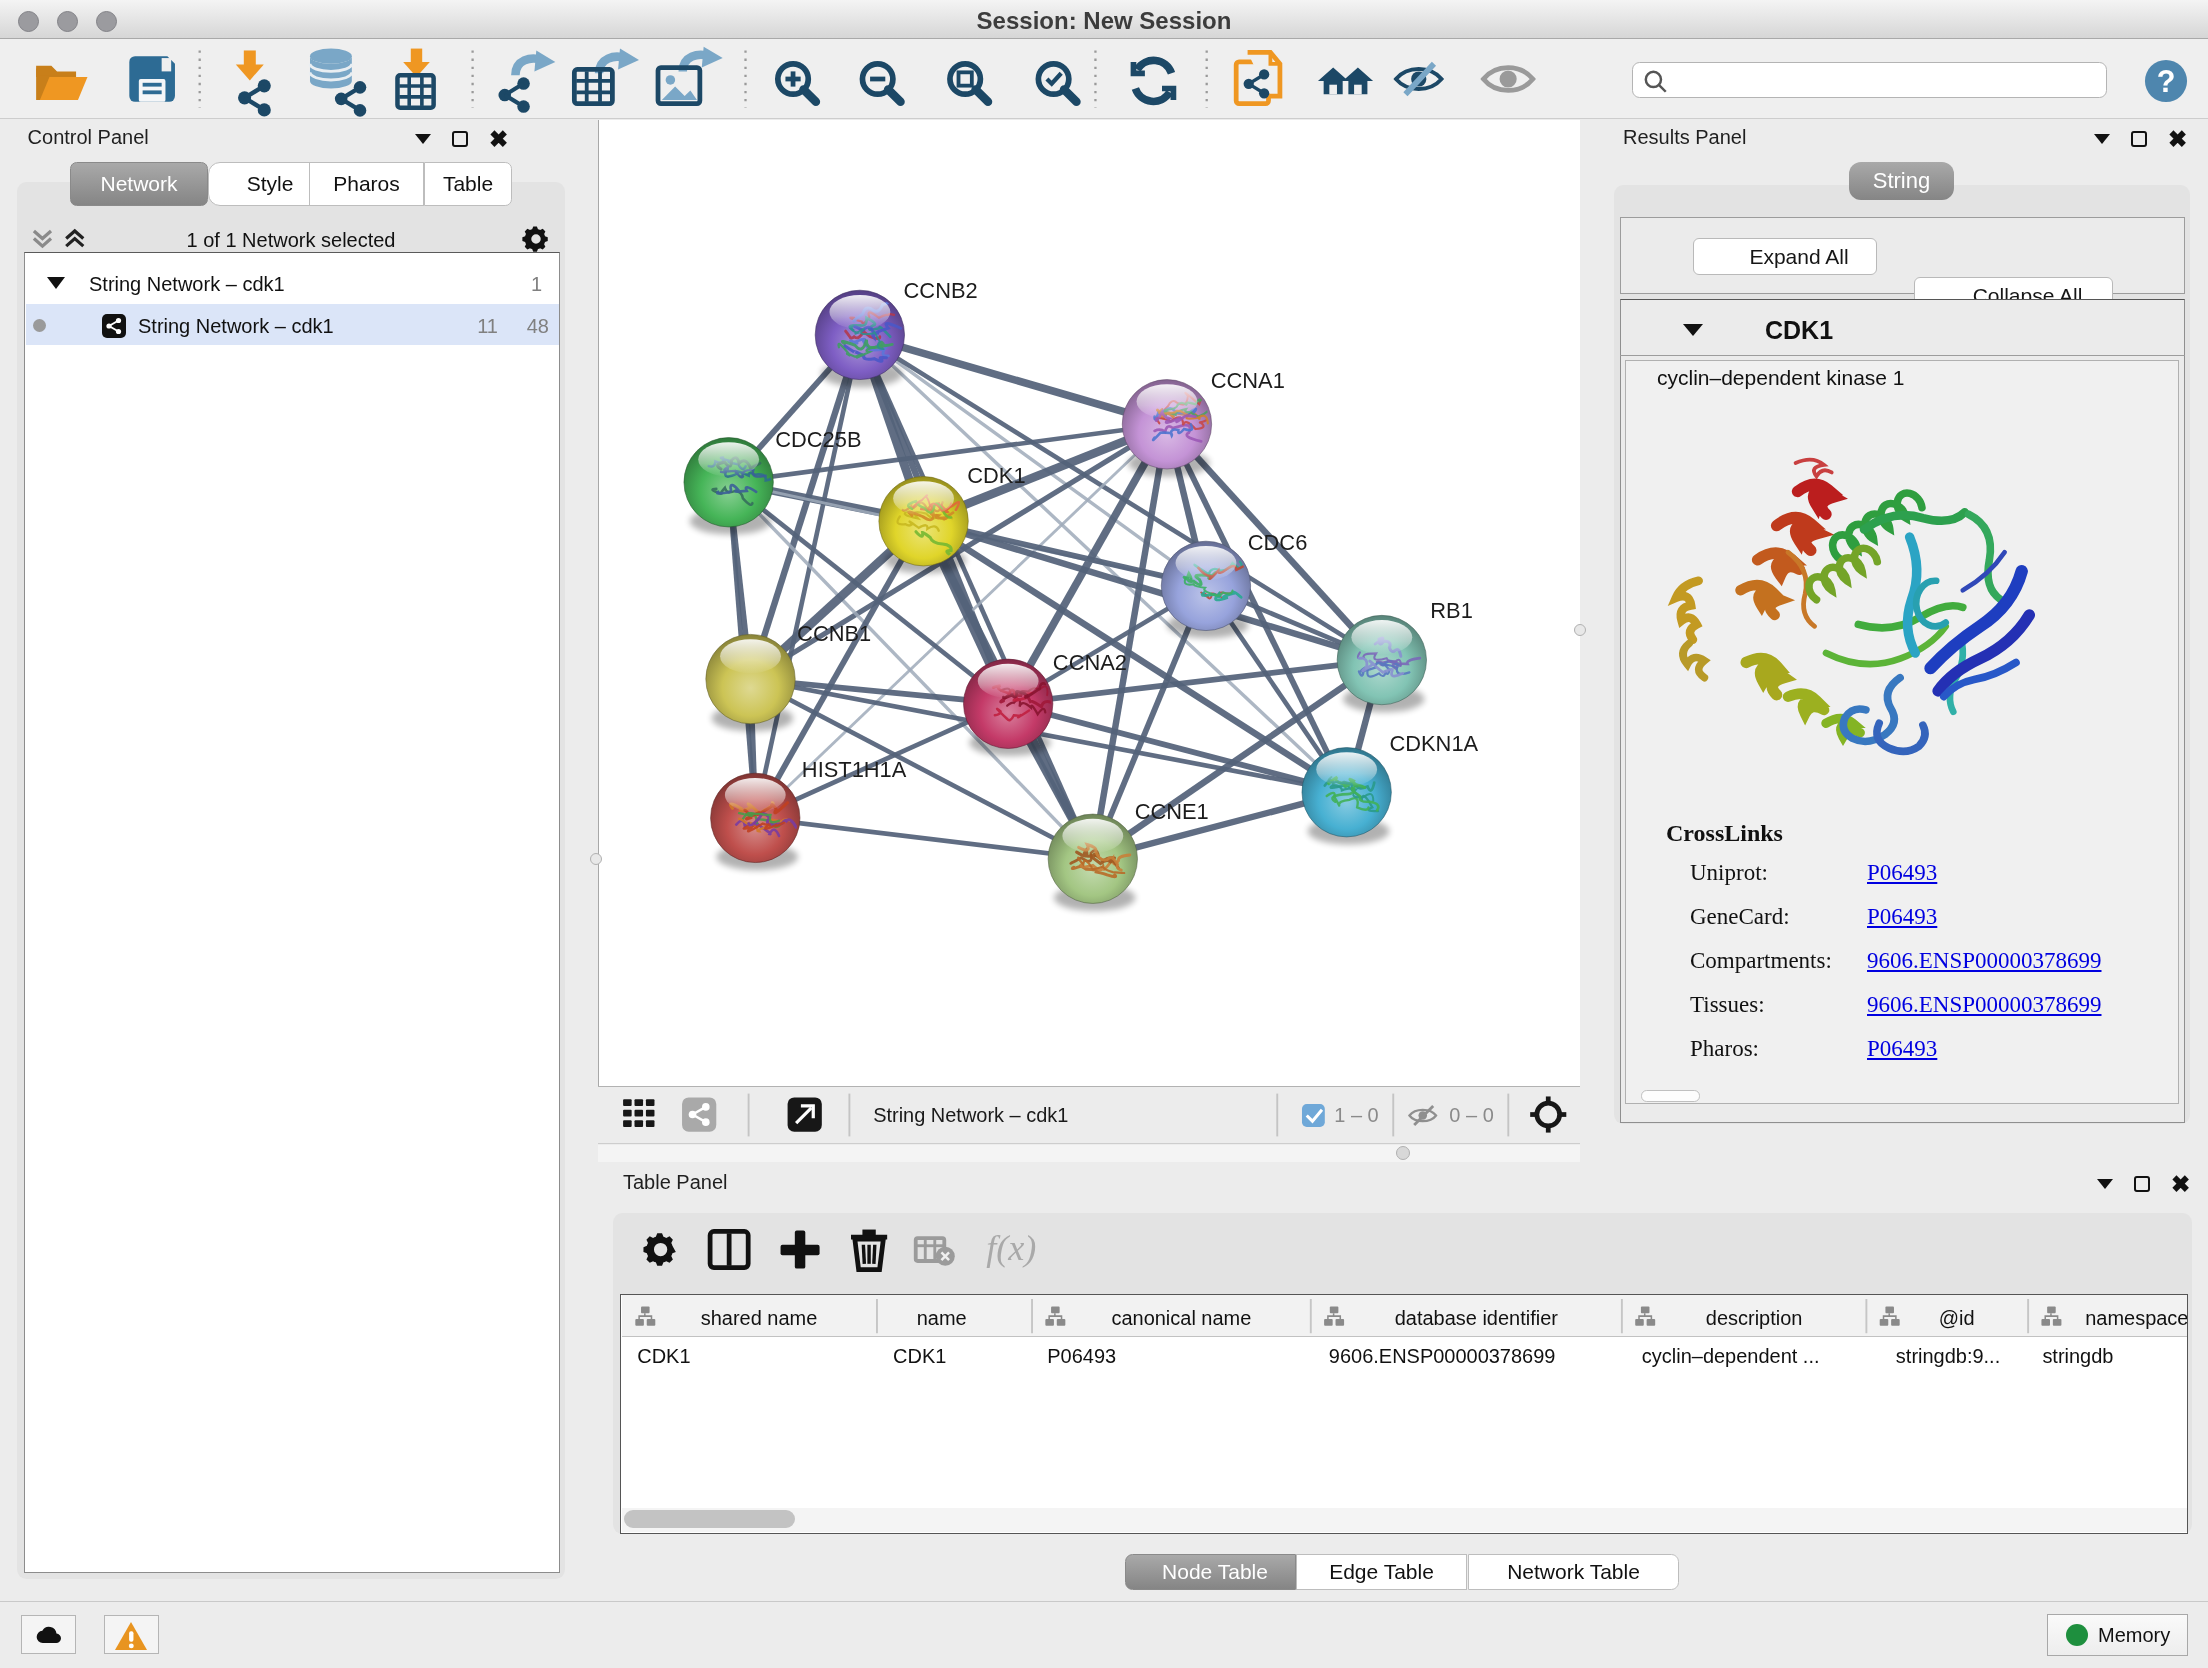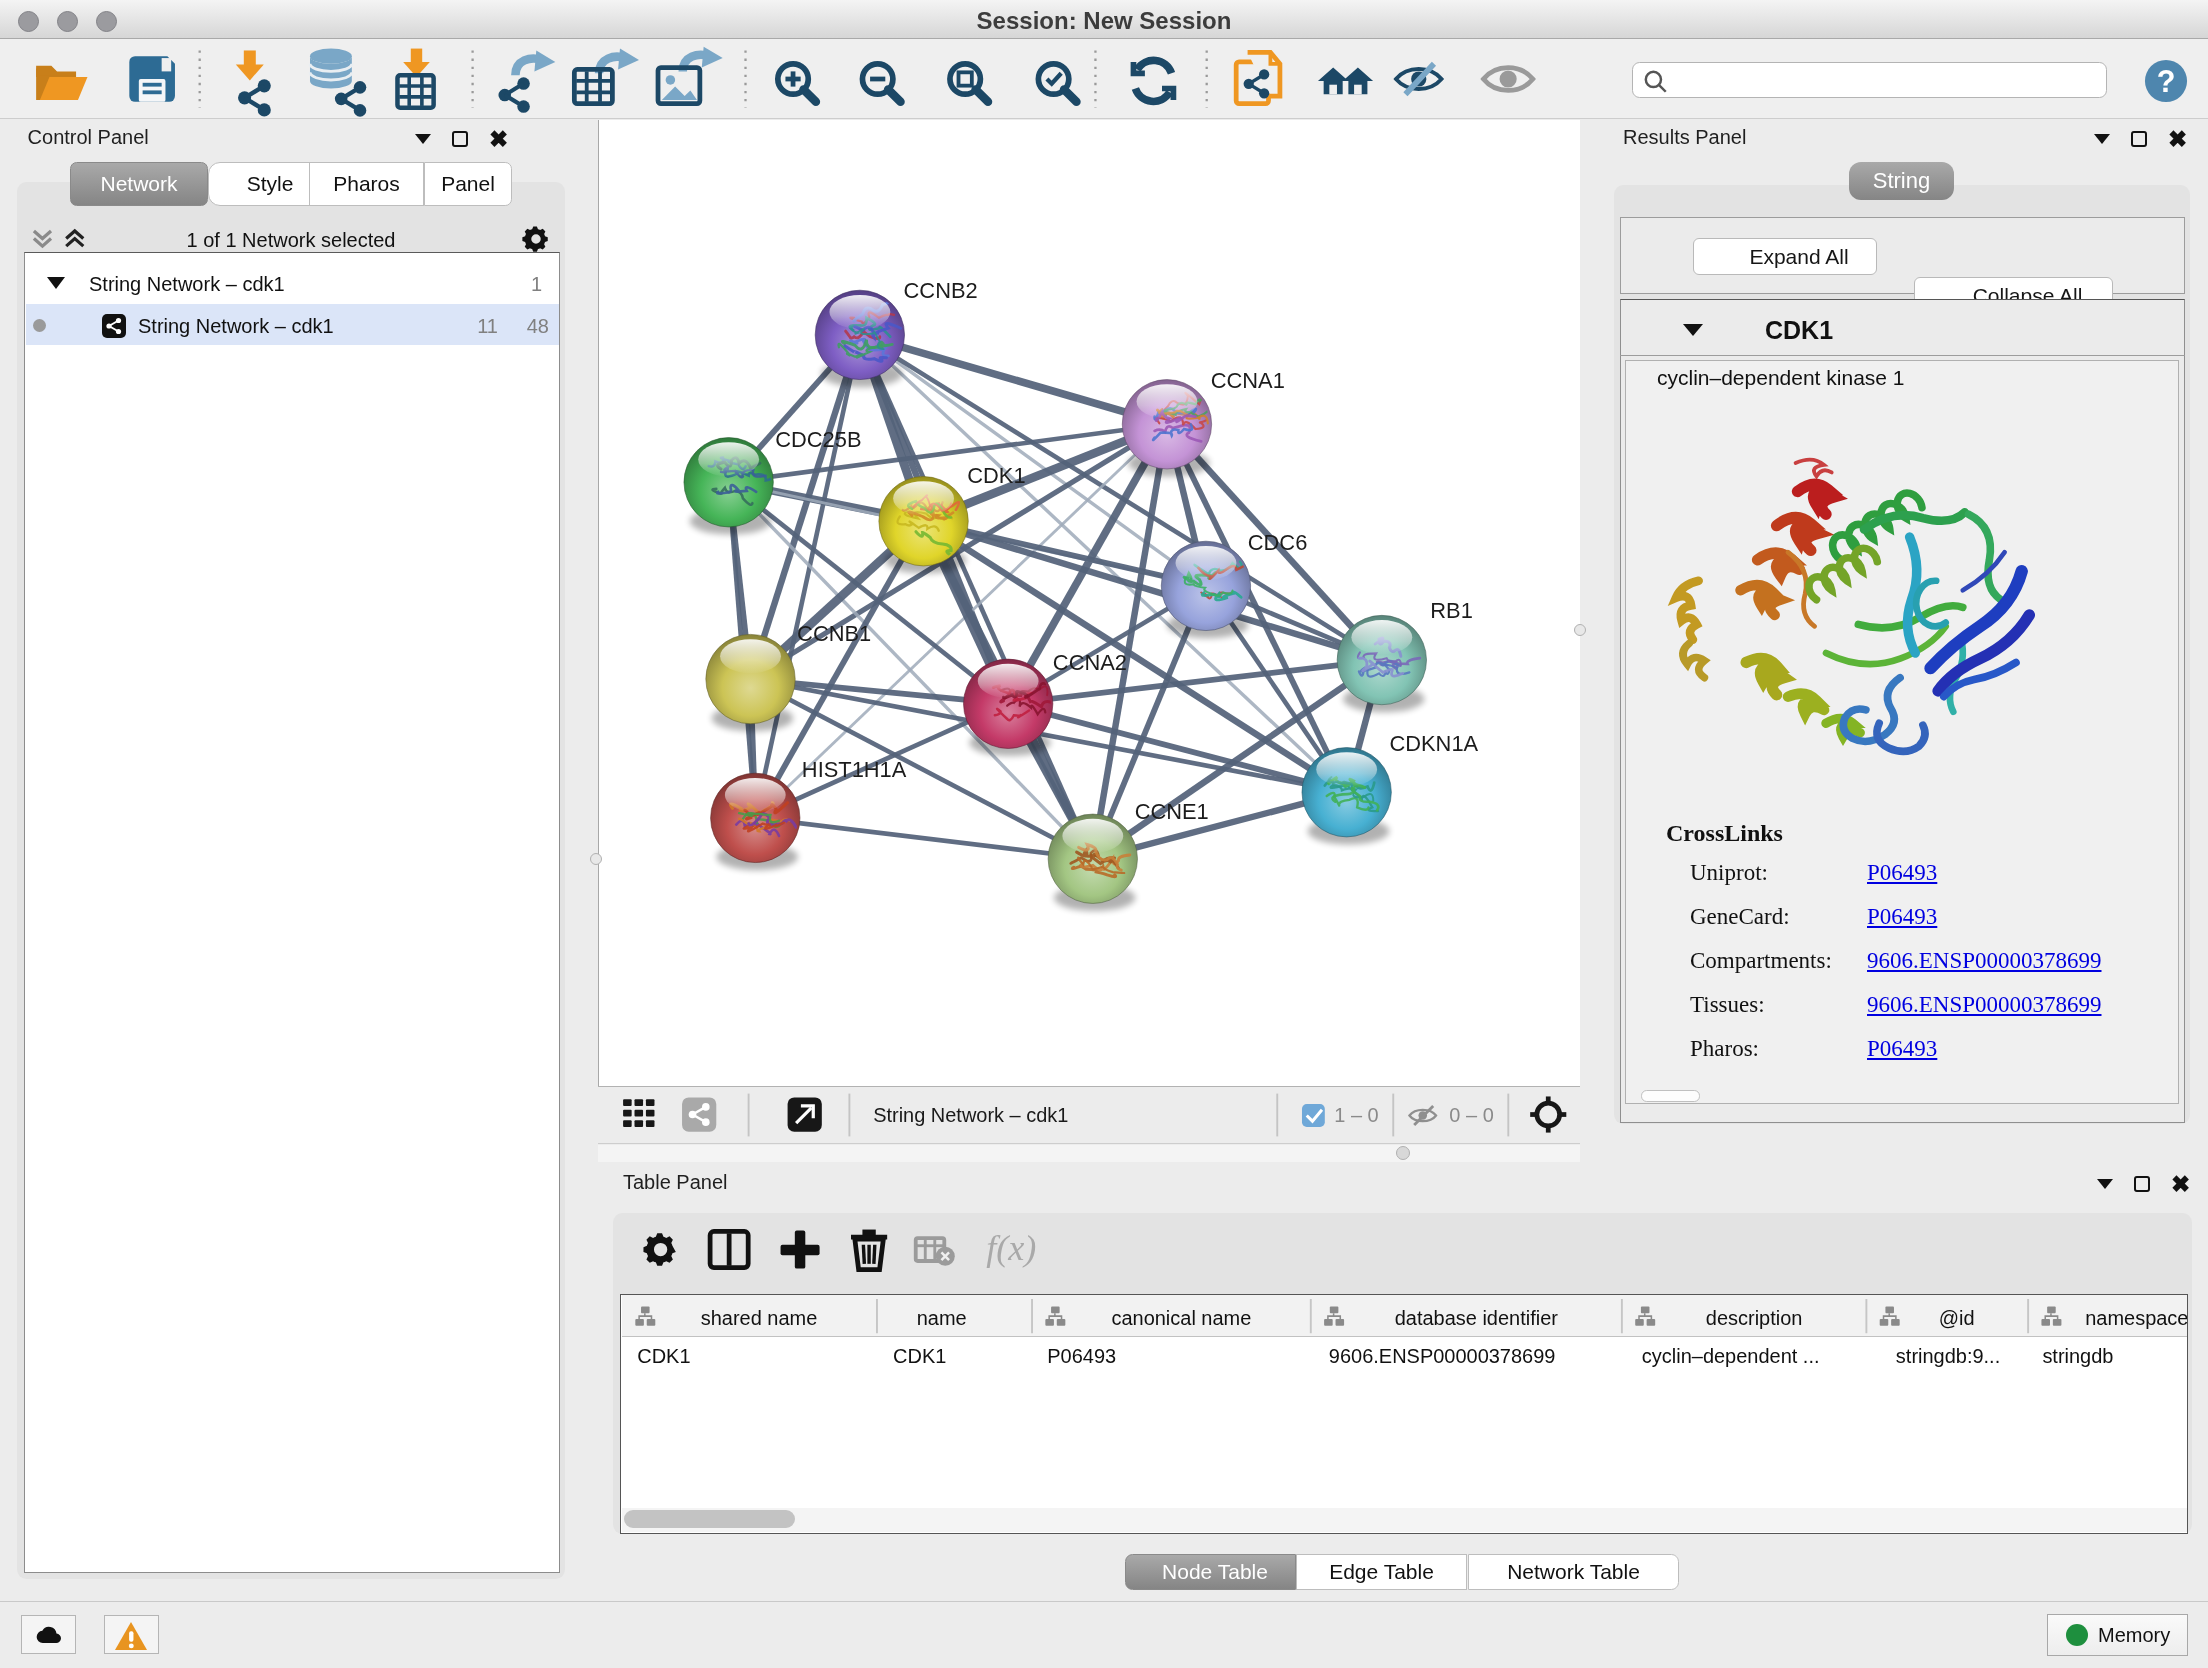--- a/index.html
+++ b/index.html
@@ -202,21 +202,21 @@
     <div class="tri"></div>
       <div class="maxi"></div>
       <div class="xx">✖</div>
   </div>
 
   <div class="abs" style="left:17px;top:182px;width:548px;height:1397px;background:#e3e3e3;border-radius:9.5px;"></div>
 
   <div class="tab tabsel" style="left:70px;width:138px;border-radius:6.7px;">Network</div>
   <div class="tab" style="left:208px;width:124px;border-radius:12px;">Style</div>
   <div class="tab" style="left:309px;width:115px;border-radius:0;">Pharos</div>
-  <div class="tab" style="left:424px;width:88px;border-radius:0 6.7px 6.7px 0;">Panel</div>
+  <div class="tab" style="left:424px;width:88px;border-radius:0 6.7px 6.7px 0;">Table</div>
 
   <svg class="abs" style="left:32px;top:228px;" width="57" height="23" viewBox="0 0 60 24">
     <g fill="none" stroke="#8a8a8a" stroke-width="3.4">
       <path d="M2 3 L11 11 L20 3"></path>
         <path d="M2 11 L11 19 L20 11"></path>
     </g>
     <g fill="none" stroke="#222" stroke-width="3.4">
       <path d="M36 11 L45 3 L54 11"></path>
         <path d="M36 19 L45 11 L54 19"></path>
     </g>

